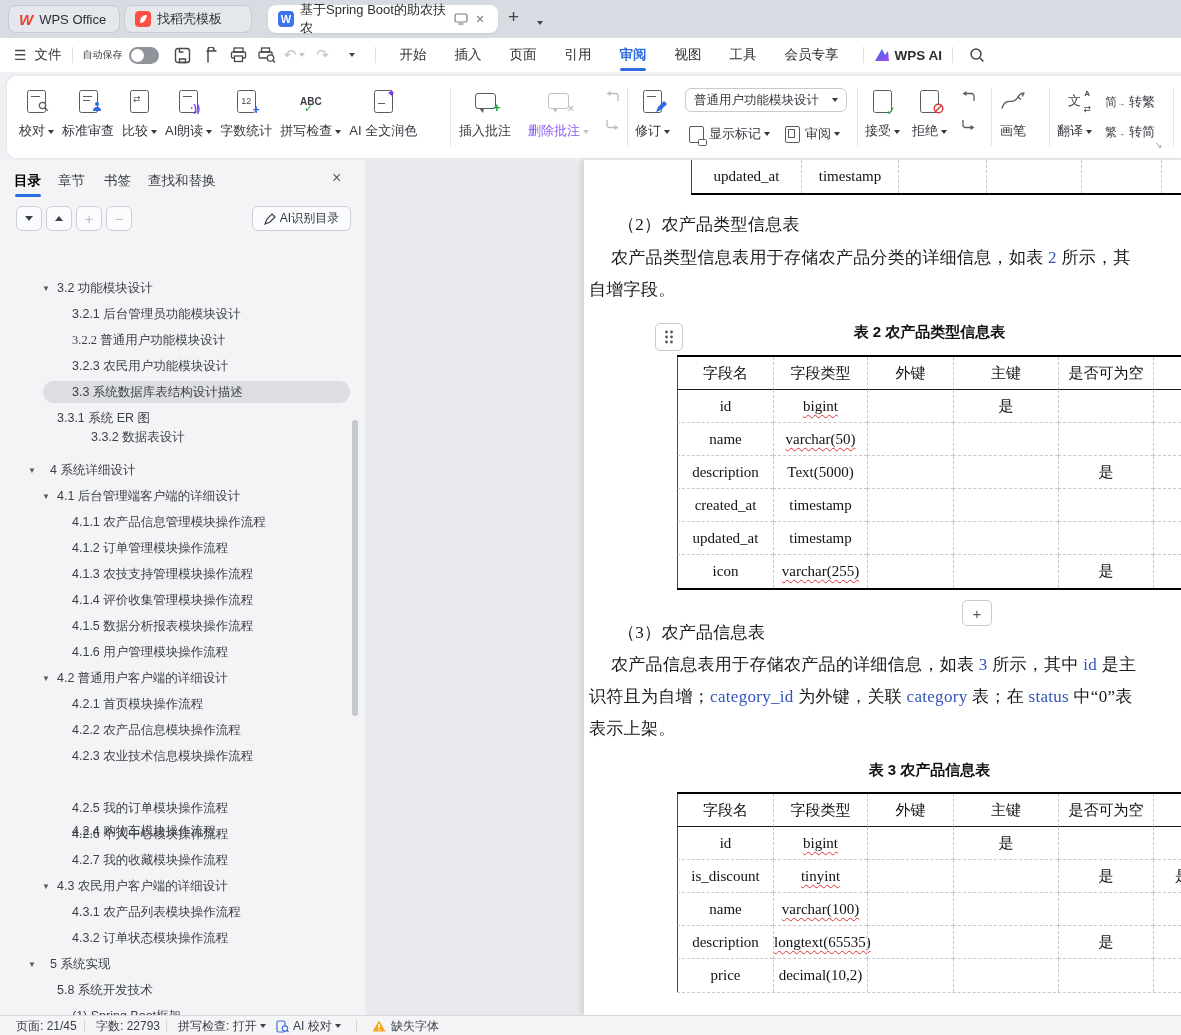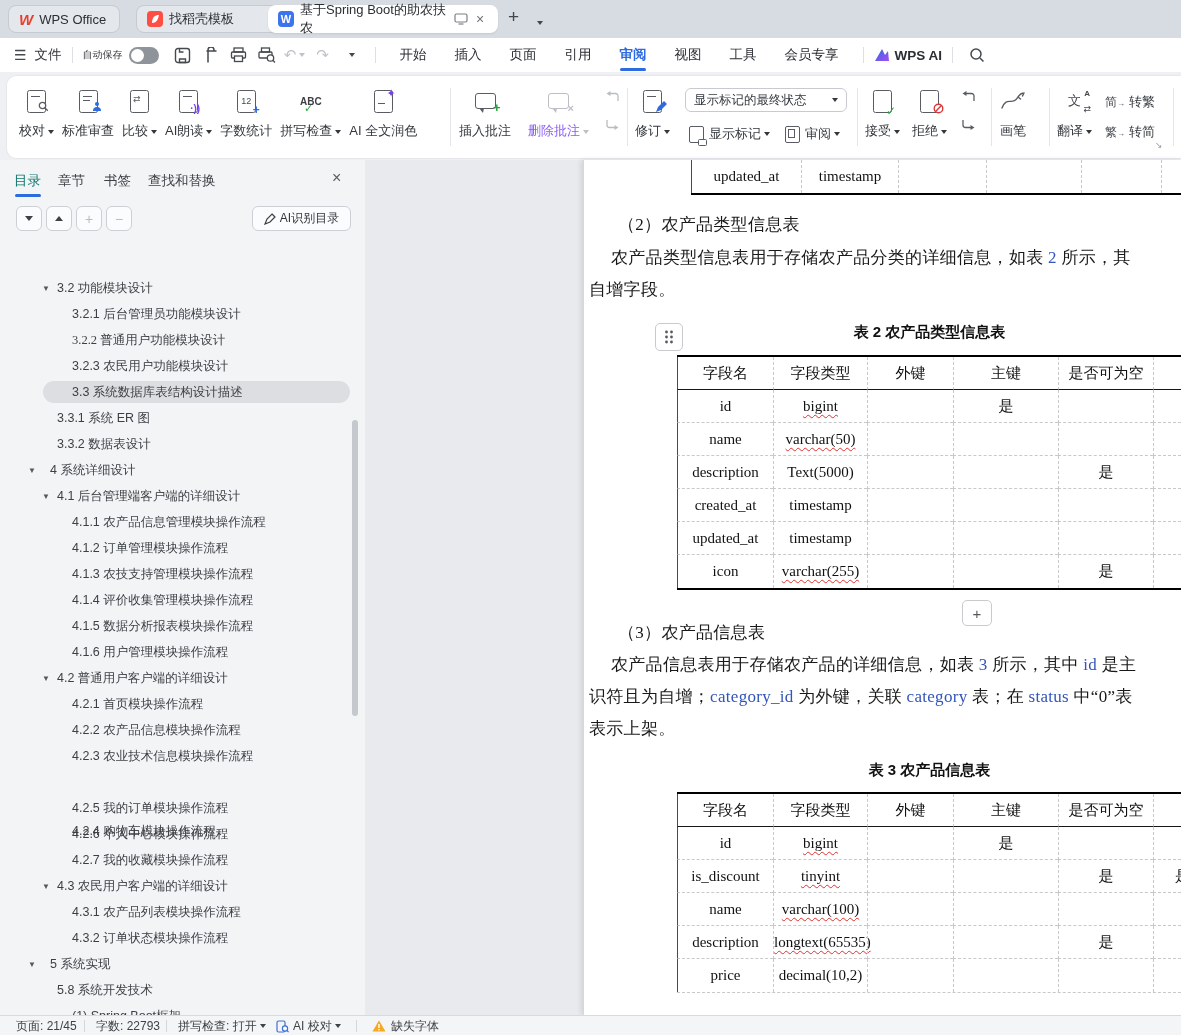--- a/index.html
+++ b/index.html
@@ -53,21 +53,21 @@
   .combo{position:absolute;left:678px;top:12px;width:162px;height:24px;border:1px solid #c7cad0;
         border-radius:6px;display:flex;align-items:center;font-size:12.5px;color:#33373c;
         padding:0 8px;box-sizing:border-box;justify-content:space-between;background:#fff}
   .hitem{position:absolute;display:flex;align-items:center;font-size:13px;color:#33373c;height:20px}
   .minidoc{width:13px;height:15px;border:1.2px solid #595d63;border-radius:2px;margin-right:5px;position:relative}
   .navbtn{width:18px;height:13px;display:flex;align-items:center;justify-content:center}
   
   #sidebar{left:0;top:160px;width:365px;height:855px;background:#f3f4f6;border-right:1px solid #e2e4e7;
            overflow:hidden}
   .stab{position:absolute;top:12px;font-size:13.5px;color:#3c3f44}
-  .stab.active{color:#0f766e;font-weight:normal}
+  .stab.active{color:#000000;font-weight:bold}
   .stab.active:after{content:"";position:absolute;left:50%;transform:translateX(-50%);bottom:-7px;
         width:26px;height:3px;border-radius:2px;background:#2e6ae0}
   .sq{position:absolute;top:46px;width:24px;height:23px;background:#fbfcfd;border:1px solid #ccd0d5;
         border-radius:6px;display:flex;align-items:center;justify-content:center;color:#3d4045;font-size:12px}
   .sq.dis{color:#b9bdc2}
   .tri-d{width:0;height:0;border-left:4px solid transparent;border-right:4px solid transparent;
         border-top:5px solid currentColor}
   .tri-u{width:0;height:0;border-left:4px solid transparent;border-right:4px solid transparent;
         border-bottom:5px solid currentColor}
   #toclist{position:absolute;left:0;top:89px;width:365px;height:766px}
@@ -101,21 +101,21 @@
   .sbsep{position:absolute;top:4px;width:1px;height:12px;background:#d4d7da}
 </style>
 </head>
 <body>
 
 <div id="tabbar" class="abs">
   <div class="tab inactive" style="left:8px;width:112px">
     <span class="applogo">W</span>
     <span>WPS Office</span>
   </div>
-  <div class="tab inactive" style="left:136px;width:153px">
+  <div class="tab inactive" style="left:124px;width:128px">
     <span class="sqlogo" style="background:#ff4f42">
       <svg width="10" height="10" viewBox="0 0 10 10">
           <path d="M2 9 C2 3 5 1 9 1 C8 6 6 9 2 9 Z" fill="#fff"></path>
         </svg>
     </span>
     <span>找稻壳模板</span>
   </div>
   <div class="tab active" style="left:268px;width:230px">
     <span class="sqlogo" style="background:#3b74ec">W</span>
     <span style="max-width:148px;overflow:hidden">基于Spring Boot的助农扶农</span>
@@ -310,21 +310,21 @@
           <span class="icdoc">
             <span class="l1"></span>
             <span class="bdg" style="right:-6px;bottom:-5px"><svg width="12" height="12" viewBox="0 0 12 12">
                 <path d="M1 11 L3 6 L9 0 L12 3 L6 9 Z" fill="#2e6ae0"></path>
               </svg></span>
           </span>
         </span>
     <span class="rlabel"><span>修订</span><span class="chev"></span></span>
   </div>
   <div class="combo">
-    <span>显示标记的最终状态</span>
+    <span>普通用户功能模块设计</span>
     <span class="chev" style="margin-left:6px"></span>
   </div>
   <div class="hitem" style="left:682px;top:48px">
     <span class="minidoc">
           <span class="bdg" style="right:-4px;bottom:-4px;width:7px;height:5px;border:1.2px solid #595d63;border-radius:1.5px;background:#fff"></span>
         </span>
     <span>显示标记</span>
         <span class="chev"></span>
   </div>
   <div class="hitem" style="left:778px;top:48px">
@@ -441,21 +441,21 @@
       <div class="tocrow" style="top: 104px;">
         <span class="toctext" style="left: 72px;">3.2.3 农民用户功能模块设计</span>
       </div>
       <div class="tocrow" style="top: 130px; text-align: center;">
         <span class="tocsel"></span>
         <span class="toctext" style="left: 72px;">3.3 系统数据库表结构设计描述</span>
       </div>
       <div class="tocrow" style="top: 156px;">
         <span class="toctext" style="left: 57px;">3.3.1 系统 ER 图</span>
       </div>
-      <div class="tocrow" style="top: 182px;">
+      <div class="tocrow" style="top: 175px; margin-left: 34px;">
         <span class="toctext" style="left: 57px;">3.3.2 数据表设计</span>
       </div>
       <div class="tocrow" style="top: 208px;">
         <span class="tocarrow" style="left: 28px;">▼</span>
         <span class="toctext" style="left: 50px;">4 系统详细设计</span>
       </div>
       <div class="tocrow" style="top: 234px;">
         <span class="tocarrow" style="left: 42px;">▼</span>
         <span class="toctext" style="left: 57px;">4.1 后台管理端客户端的详细设计</span>
       </div>

